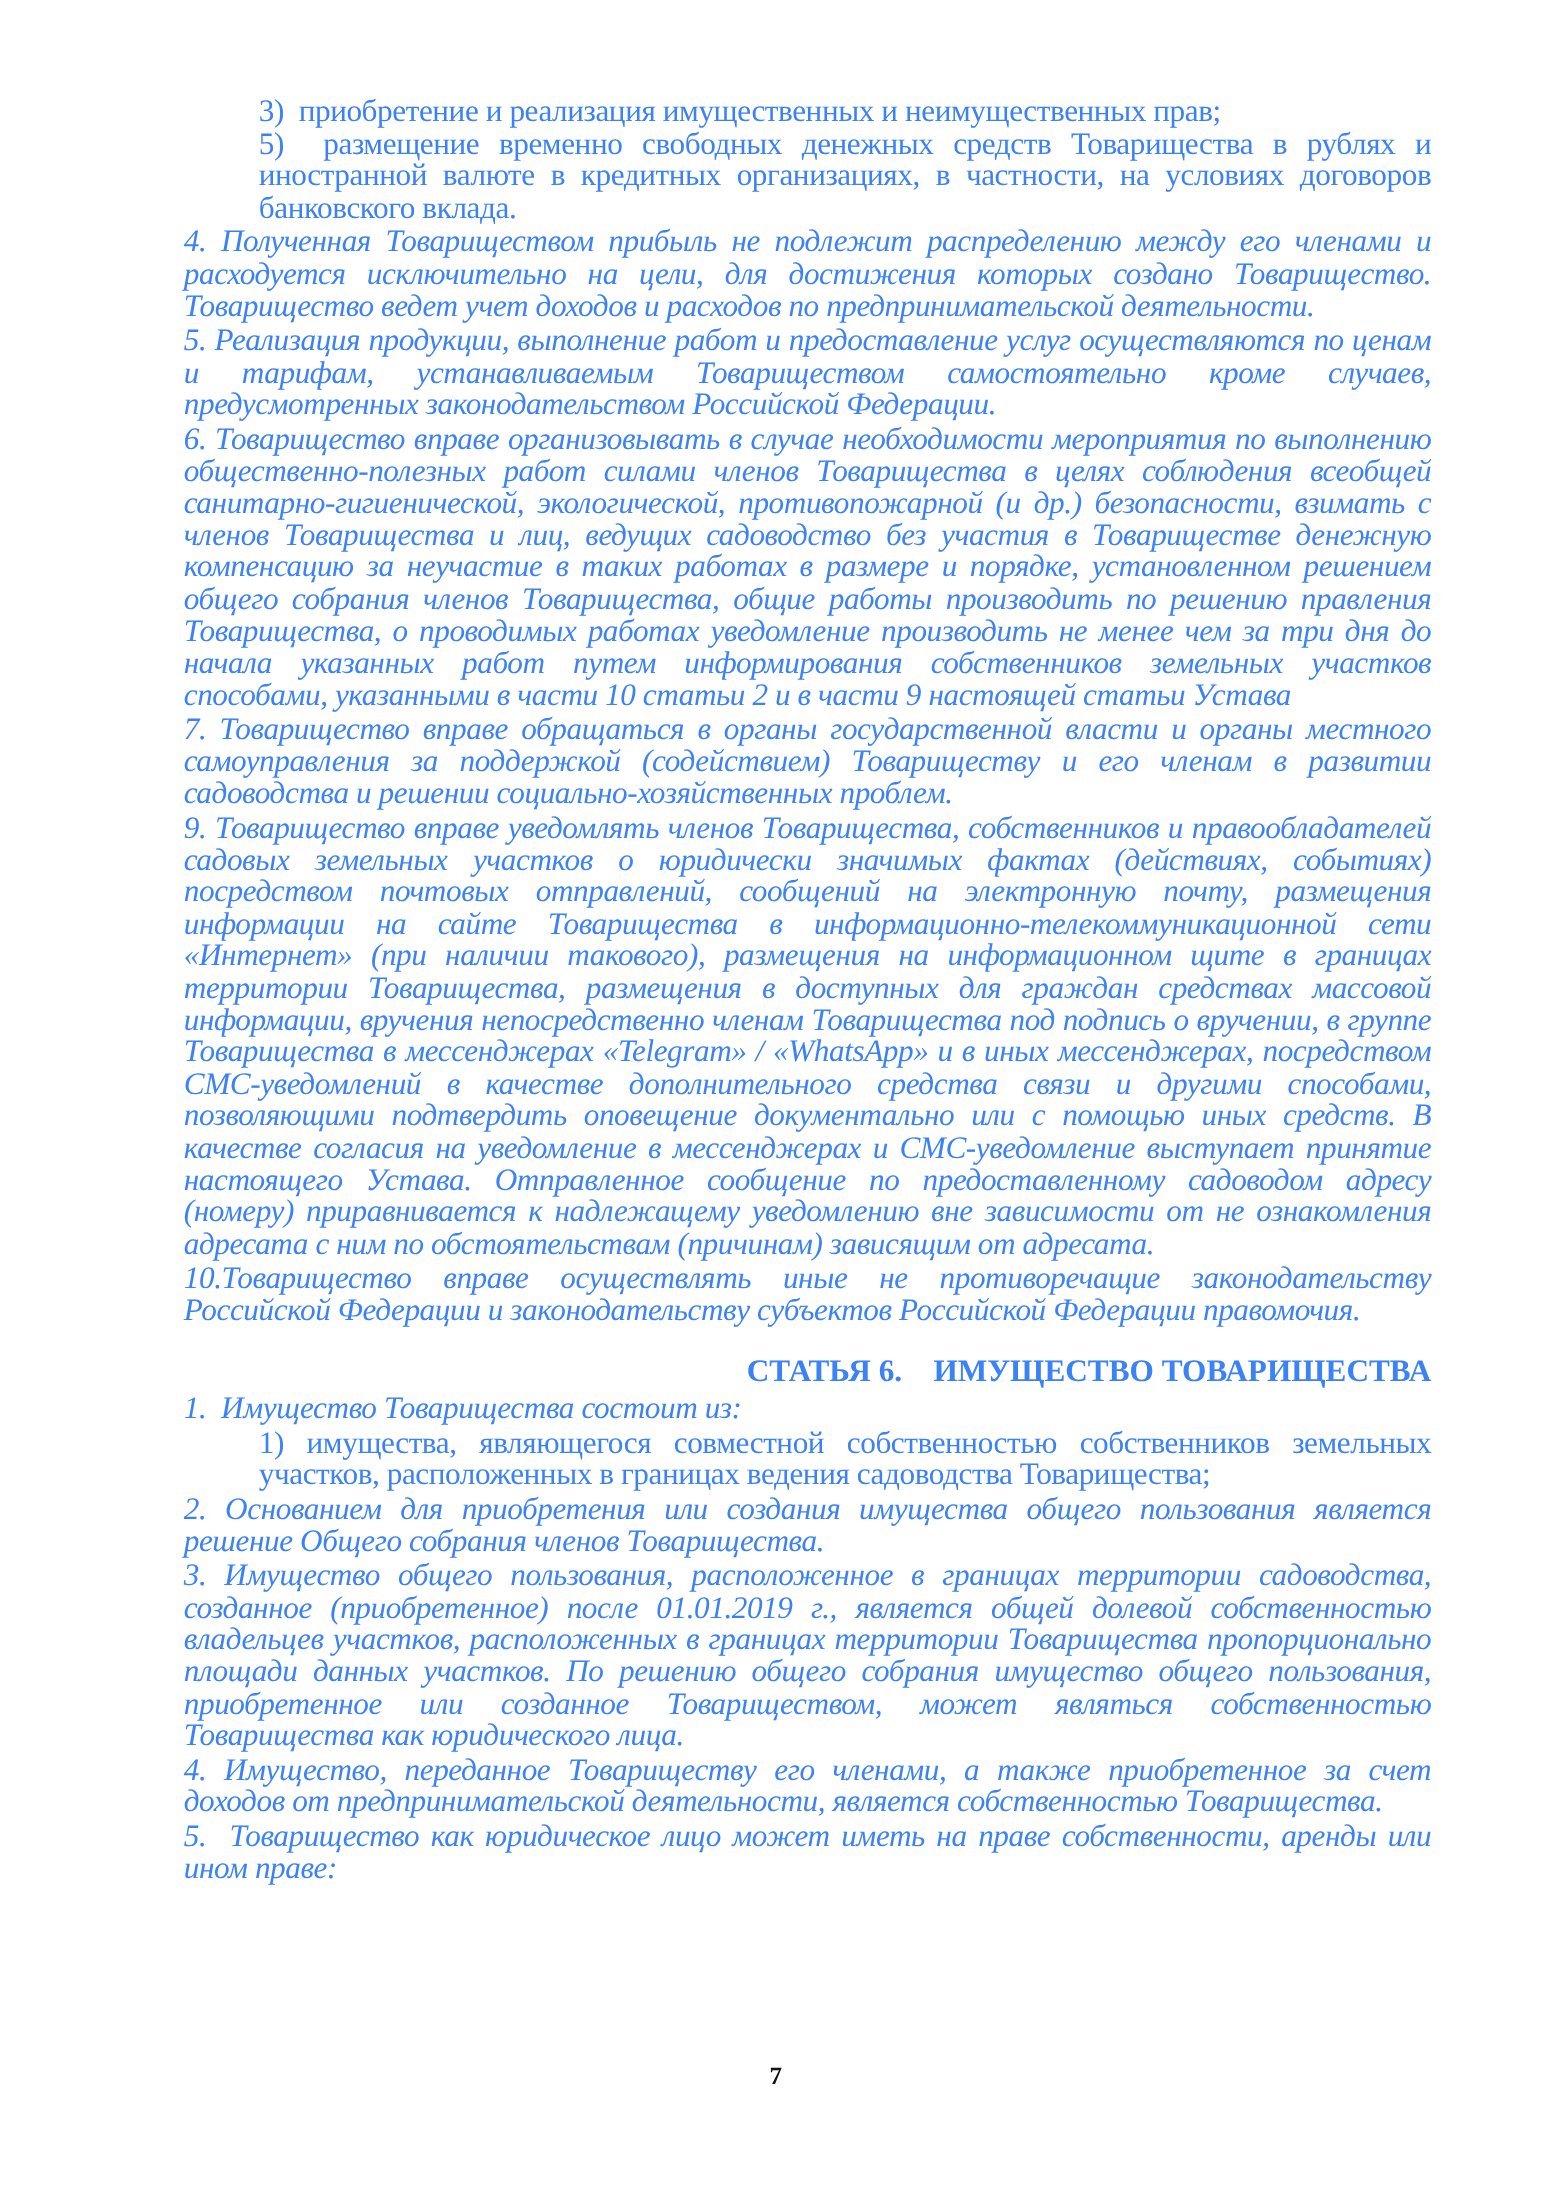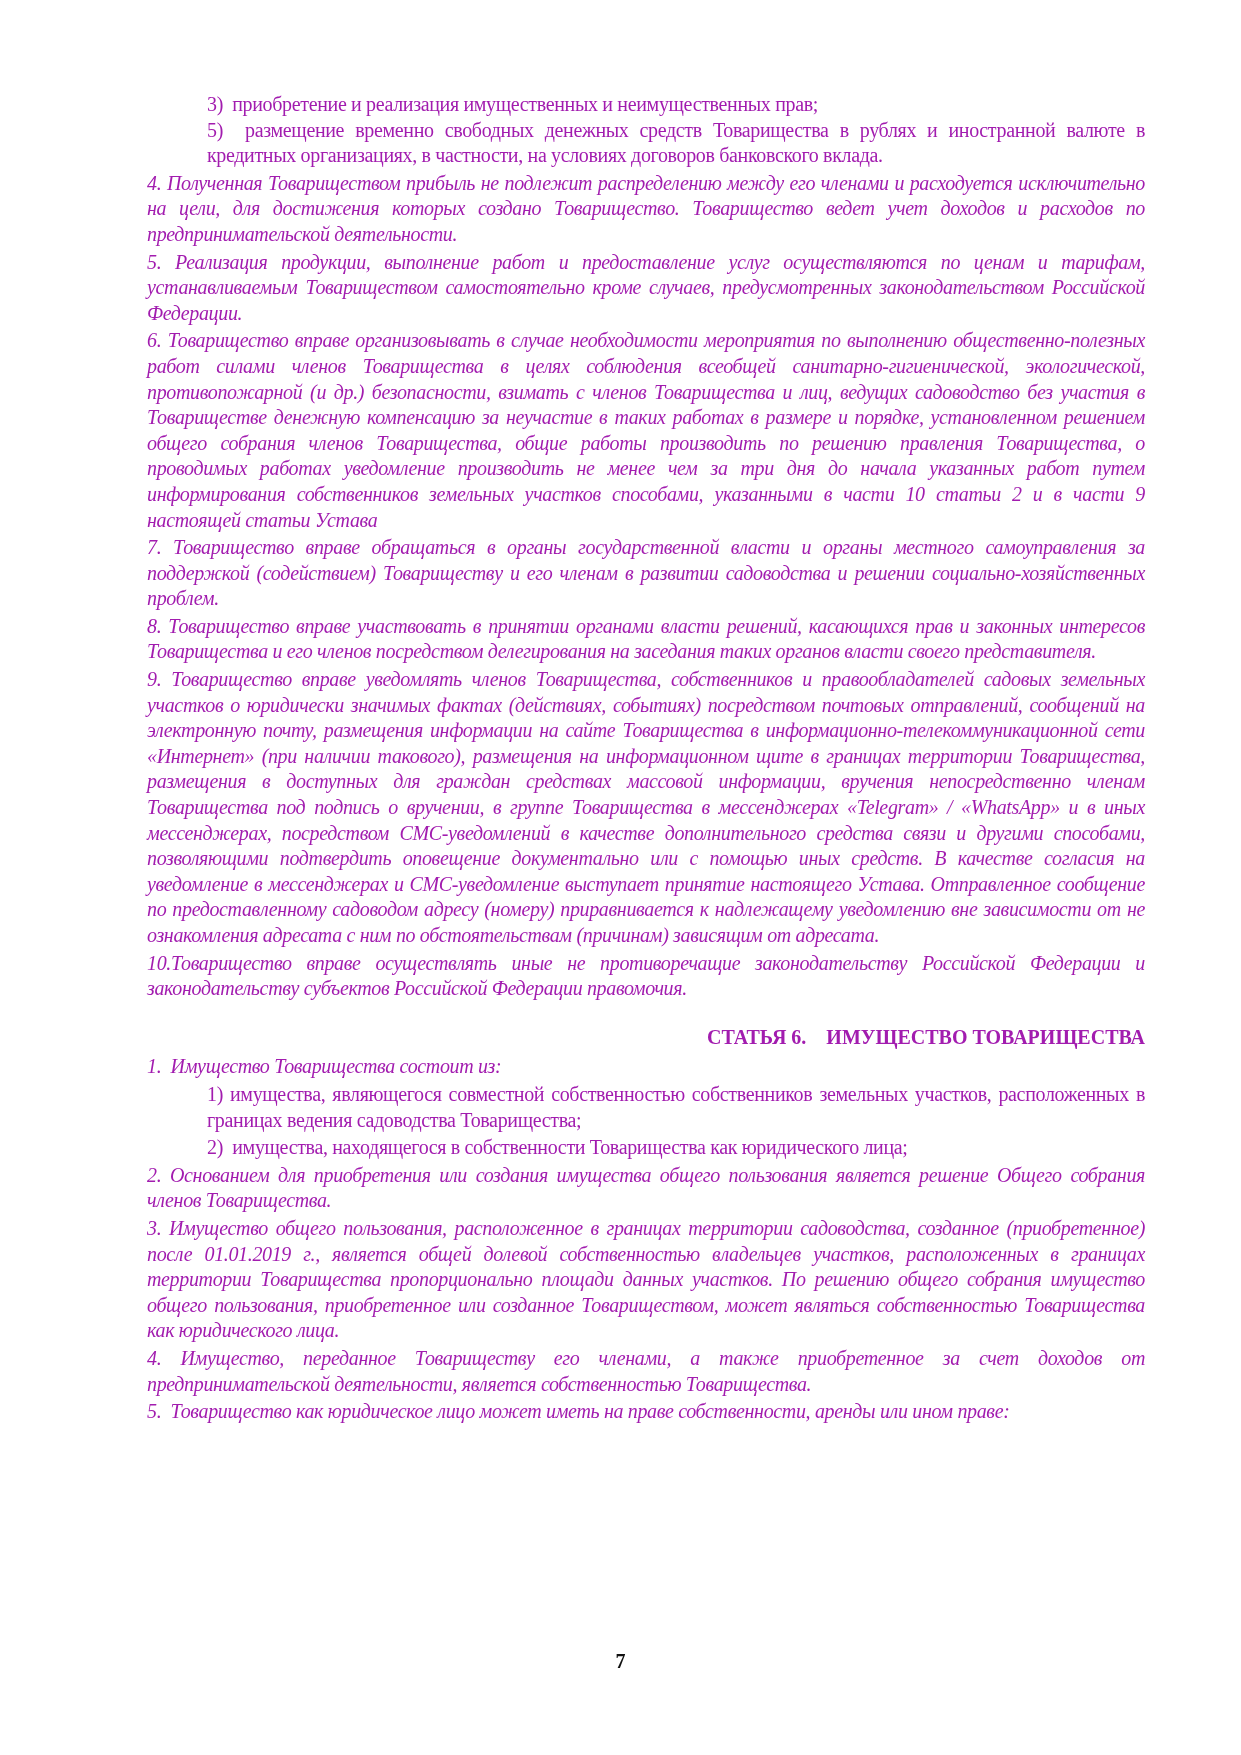--- a/index.html
+++ b/index.html
@@ -1,20 +1,20 @@
 <!DOCTYPE html>
 <html><head>
 <meta charset="utf-8">
 <style>
   html, body { margin: 0; padding: 0; background: #ffffff; }
   body { width: 1241px; height: 1755px; position: relative; overflow: hidden; }
   .page {
-    position: absolute; left: 147px; top: 92px; width: 998px;
+    position: absolute; left: 147px; top: 77px; width: 998px;
     font-family: "Liberation Serif", serif;
-    font-size: 20px; line-height: 25.6px; color: #a21caf;
+    font-size: 25px; line-height: 25.6px; color: #3b82f6;
     letter-spacing: -0.35px;
   }
   .p { text-align: justify; margin: 0; font-style: italic; }
   .sub { padding-left: 60px; text-align: justify; margin: 0; }
   .gap { margin-top: 2px; }
   .heading {
     text-align: right; font-weight: bold; margin: 23px 0 4px 0;
     letter-spacing: 0px;
   }
   .pagenum {
@@ -27,29 +27,27 @@
 <body>
 
 <div class="page">
   <p class="sub">3)&nbsp; приобретение и реализация имущественных и неимущественных прав;</p>
   <p class="sub">5)&nbsp; размещение временно свободных денежных средств Товарищества в рублях и иностранной валюте в кредитных организациях, в частности, на условиях договоров банковского вклада.</p>
 
   <p class="p gap">4. Полученная Товариществом прибыль не подлежит распределению между его членами и расходуется исключительно на цели, для достижения которых создано Товарищество. Товарищество ведет учет доходов и расходов по предпринимательской деятельности.</p>
   <p class="p gap">5. Реализация продукции, выполнение работ и предоставление услуг осуществляются по ценам и тарифам, устанавливаемым Товариществом самостоятельно кроме случаев, предусмотренных законодательством Российской Федерации.</p>
   <p class="p gap">6. Товарищество вправе организовывать в случае необходимости мероприятия по выполнению общественно-полезных работ силами членов Товарищества в целях соблюдения всеобщей санитарно-гигиенической, экологической, противопожарной (и др.) безопасности, взимать с членов Товарищества и лиц, ведущих садоводство без участия в Товариществе денежную компенсацию за неучастие в таких работах в размере и порядке, установленном решением общего собрания членов Товарищества, общие работы производить по решению правления Товарищества, о проводимых работах уведомление производить не менее чем за три дня до начала указанных работ путем информирования собственников земельных участков способами, указанными в части 10 статьи 2 и в части 9 настоящей статьи Устава</p>
   <p class="p gap">7. Товарищество вправе обращаться в органы государственной власти и органы местного самоуправления за поддержкой (содействием) Товариществу и его членам в развитии садоводства и решении социально-хозяйственных проблем.</p>
-  <p class="p gap">8. Товарищество вправе участвовать в принятии органами власти решений, касающихся прав и законных интересов Товарищества и его членов посредством делегирования на заседания таких органов власти своего представителя.</p>
   <p class="p gap">9. Товарищество вправе уведомлять членов Товарищества, собственников и правообладателей садовых земельных участков о юридически значимых фактах (действиях, событиях) посредством почтовых отправлений, сообщений на электронную почту, размещения информации на сайте Товарищества в информационно-телекоммуникационной сети «Интернет» (при наличии такового), размещения на информационном щите в границах территории Товарищества, размещения в доступных для граждан средствах массовой информации, вручения непосредственно членам Товарищества под подпись о вручении, в группе Товарищества в мессенджерах «Telegram» / «WhatsApp» и в иных мессенджерах, посредством СМС-уведомлений в качестве дополнительного средства связи и другими способами, позволяющими подтвердить оповещение документально или с помощью иных средств. В качестве согласия на уведомление в мессенджерах и СМС-уведомление выступает принятие настоящего Устава. Отправленное сообщение по предоставленному садоводом адресу (номеру) приравнивается к надлежащему уведомлению вне зависимости от не ознакомления адресата с ним по обстоятельствам (причинам) зависящим от адресата.</p>
   <p class="p gap">10.Товарищество вправе осуществлять иные не противоречащие законодательству Российской Федерации и законодательству субъектов Российской Федерации правомочия.</p>
 
   <p class="heading">СТАТЬЯ 6.&nbsp;&nbsp;&nbsp; ИМУЩЕСТВО ТОВАРИЩЕСТВА</p>
 
   <p class="p">1.&nbsp; Имущество Товарищества состоит из:</p>
   <p class="sub gap">1) имущества, являющегося совместной собственностью собственников земельных участков, расположенных в границах ведения садоводства Товарищества;</p>
-  <p class="sub gap">2)&nbsp; имущества, находящегося в собственности Товарищества как юридического лица;</p>
 
   <p class="p gap">2. Основанием для приобретения или создания имущества общего пользования является решение Общего собрания членов Товарищества.</p>
   <p class="p gap">3. Имущество общего пользования, расположенное в границах территории садоводства, созданное (приобретенное) после 01.01.2019 г., является общей долевой собственностью владельцев участков, расположенных в границах территории Товарищества пропорционально площади данных участков. По решению общего собрания имущество общего пользования, приобретенное или созданное Товариществом, может являться собственностью Товарищества как юридического лица.</p>
   <p class="p gap">4. Имущество, переданное Товариществу его членами, а также приобретенное за счет доходов от предпринимательской деятельности, является собственностью Товарищества.</p>
   <p class="p gap">5.&nbsp; Товарищество как юридическое лицо может иметь на праве собственности, аренды или ином праве:</p>
 </div>
 
 <div class="pagenum">7</div>
 
 </body></html>

